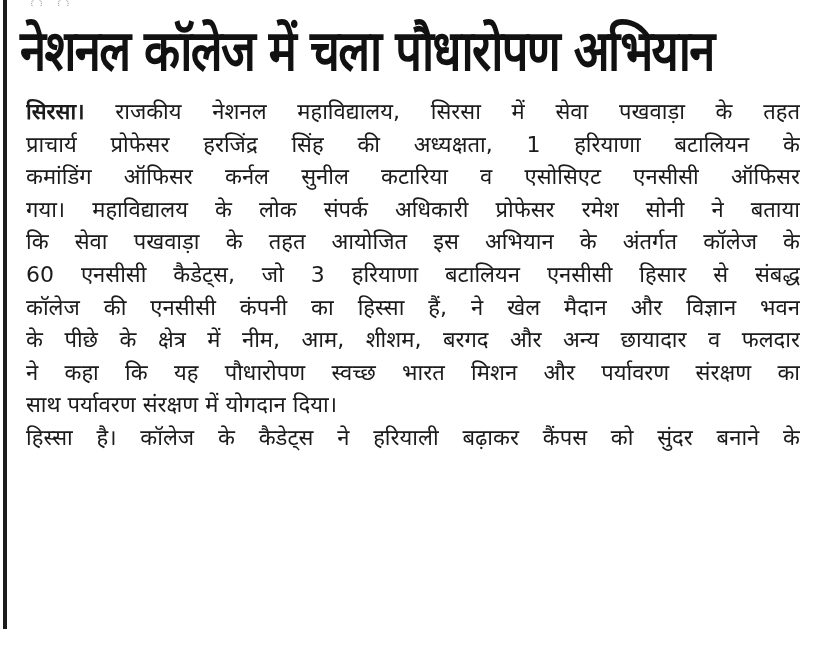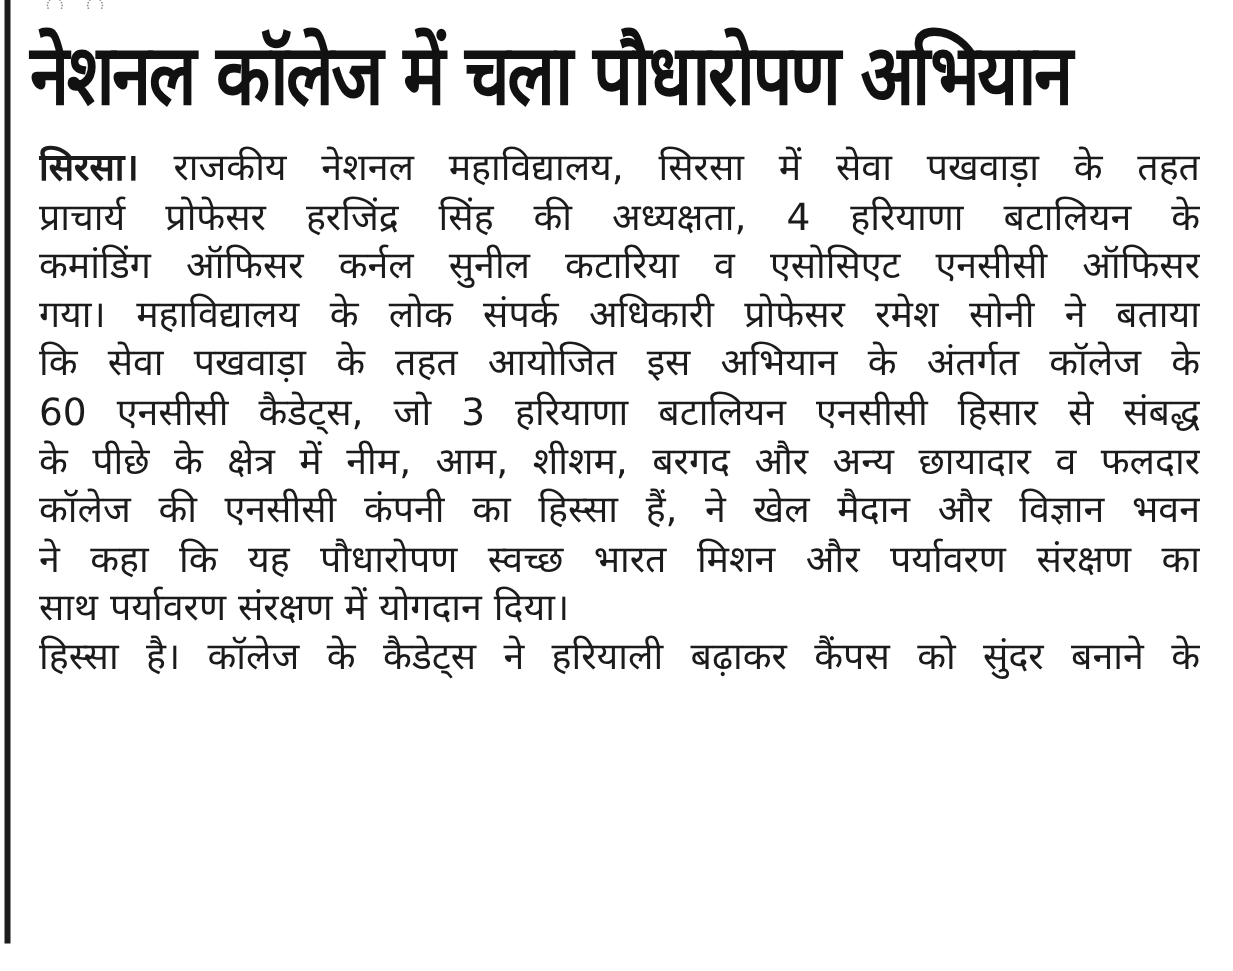--- a/index.html
+++ b/index.html
@@ -60,21 +60,21 @@
     .article-body {
       position: absolute;
       left: 26px;
       top: 96px;
       width: 774px;
     }
     .line {
       display: block;
       height: 32.6px;
       line-height: 32.6px;
-      font-size: 25px;
+      font-size: 22px;
       white-space: nowrap;
       text-align: justify;
       text-align-last: justify;
       color: #1b1b1b;
       overflow: hidden;
     }
     .line.last {
       text-align-last: left;
     }
     .dateline {
@@ -87,23 +87,23 @@
 <div class="clip-strip">
   <span class="clip-strip-text">ु ँ</span>
 </div>
 
 <div class="left-rule"></div>
 
 <h1 class="headline">नेशनल कॉलेज में चला पौधारोपण अभियान</h1>
 
 <div class="article-body">
   <span class="line"><span class="dateline">सिरसा।</span><span> राजकीय नेशनल महाविद्यालय, सिरसा में सेवा पखवाड़ा के तहत</span></span>
-  <span class="line">प्राचार्य प्रोफेसर हरजिंद्र सिंह की अध्यक्षता, 4 हरियाणा बटालियन के</span>
+  <span class="line">प्राचार्य प्रोफेसर हरजिंद्र सिंह की अध्यक्षता, 1 हरियाणा बटालियन के</span>
   <span class="line">कमांडिंग ऑफिसर कर्नल सुनील कटारिया व एसोसिएट एनसीसी ऑफिसर</span>
   <span class="line">गया। महाविद्यालय के लोक संपर्क अधिकारी प्रोफेसर रमेश सोनी ने बताया</span>
   <span class="line">कि सेवा पखवाड़ा के तहत आयोजित इस अभियान के अंतर्गत कॉलेज के</span>
   <span class="line">60 एनसीसी कैडेट्स, जो 3 हरियाणा बटालियन एनसीसी हिसार से संबद्ध</span>
+  <span class="line">कॉलेज की एनसीसी कंपनी का हिस्सा हैं, ने खेल मैदान और विज्ञान भवन</span>
   <span class="line">के पीछे के क्षेत्र में नीम, आम, शीशम, बरगद और अन्य छायादार व फलदार</span>
-  <span class="line">कॉलेज की एनसीसी कंपनी का हिस्सा हैं, ने खेल मैदान और विज्ञान भवन</span>
   <span class="line">ने कहा कि यह पौधारोपण स्वच्छ भारत मिशन और पर्यावरण संरक्षण का</span>
   <span class="line last">साथ पर्यावरण संरक्षण में योगदान दिया।</span>
   <span class="line">हिस्सा है। कॉलेज के कैडेट्स ने हरियाली बढ़ाकर कैंपस को सुंदर बनाने के</span>
 </div>
 
 </body></html>

